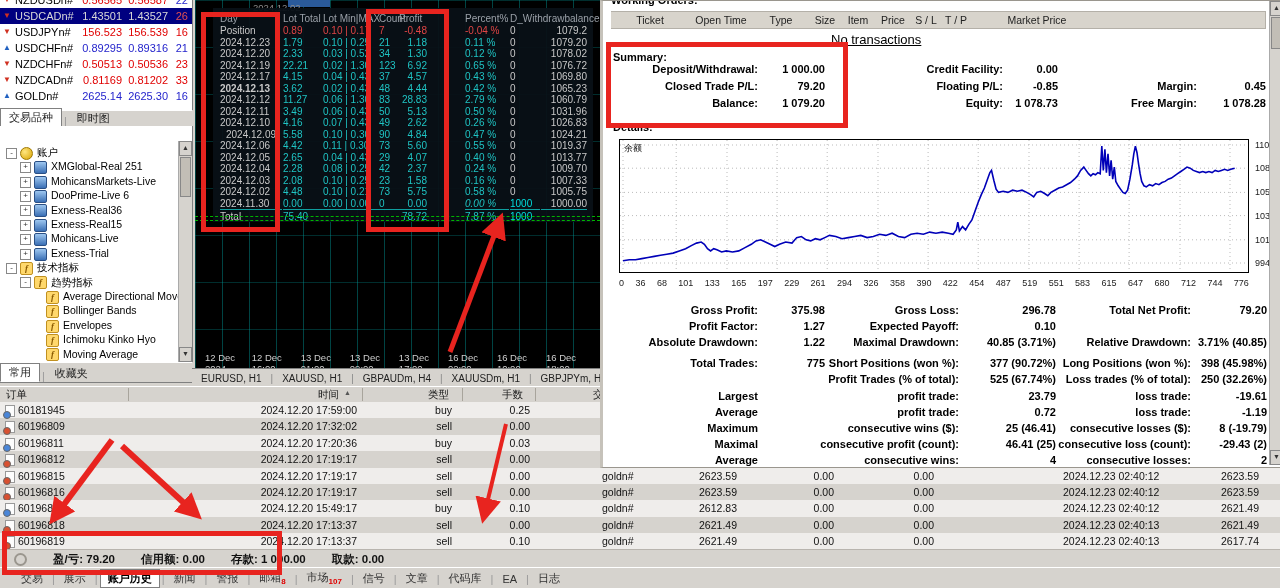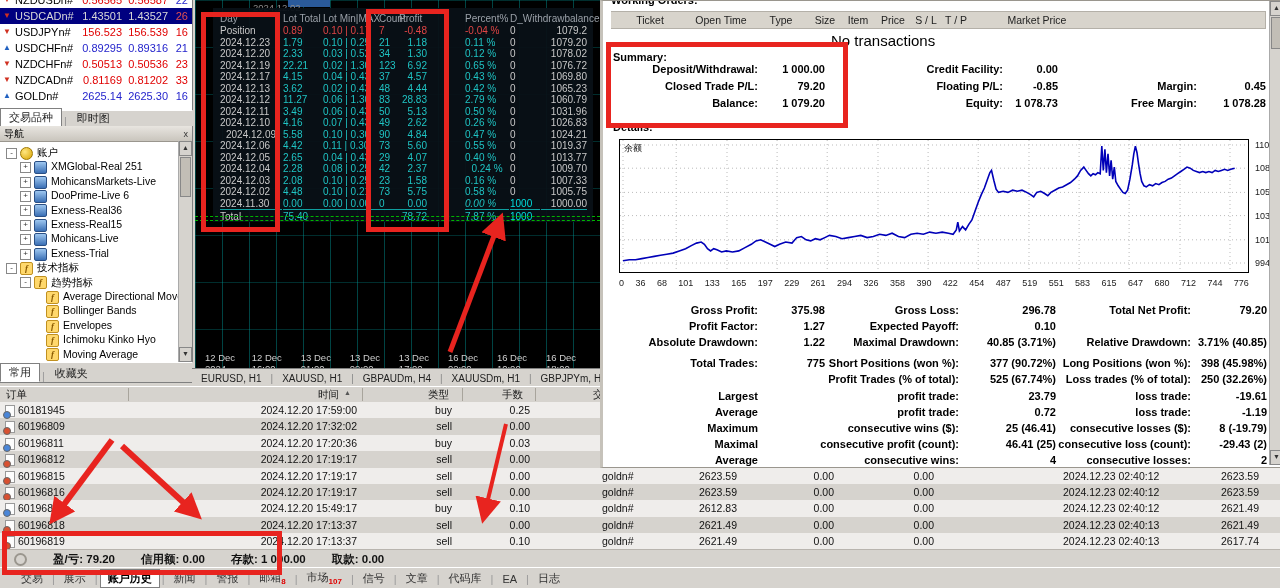--- a/index.html
+++ b/index.html
@@ -148,24 +148,20 @@
         <span class="mw-spr" style="color: rgb(36, 36, 204);">16</span>
       </div>
     </div>
   <div id="mw-tabs" class="abs tabsbar">
       <span class="tab active">交易品种</span>
       <span class="btab-sep">|</span>
       <span class="tab">即时图</span>
     </div>
 
   <div id="navigator" class="abs">
-    <div class="nav-titlebar">
-      <span>导航</span>
-      <span class="nav-close">x</span>
-    </div>
     <div id="nav-tree">
         <div class="tree-row" style="top: 19px; left: 6px;"><span class="expander">-</span><span class="ico ico-acct"></span><span>账户</span></div>
         <div class="tree-row" style="top: 33.4px; left: 20px;"><span class="expander">+</span><span class="ico ico-db"></span><span>XMGlobal-Real 251</span></div>
         <div class="tree-row" style="top: 47.8px; left: 20px;"><span class="expander">+</span><span class="ico ico-db"></span><span>MohicansMarkets-Live</span></div>
         <div class="tree-row" style="top: 62.2px; left: 20px;"><span class="expander">+</span><span class="ico ico-db"></span><span>DooPrime-Live 6</span></div>
         <div class="tree-row" style="top: 76.6px; left: 20px;"><span class="expander">+</span><span class="ico ico-db"></span><span>Exness-Real36</span></div>
         <div class="tree-row" style="top: 91px; left: 20px;"><span class="expander">+</span><span class="ico ico-db"></span><span>Exness-Real15</span></div>
         <div class="tree-row" style="top: 105.4px; left: 20px;"><span class="expander">+</span><span class="ico ico-db"></span><span>Mohicans-Live</span></div>
         <div class="tree-row" style="top: 119.8px; left: 20px;"><span class="expander">+</span><span class="ico ico-db"></span><span>Exness-Trial</span></div>
         <div class="tree-row" style="top: 134.2px; left: 6px;"><span class="expander">-</span><span class="ico ico-f">f</span><span>技术指标</span></div>
@@ -234,21 +230,21 @@
         <span class="dt-cell c-date" style="left: 297px; width: 30px; top: 51.5px; text-align: left;">0</span>
         <span class="dt-cell c-date" style="left: 328px; width: 46px; top: 51.5px; text-align: right;">1076.72</span>
         <span class="dt-cell c-date" style="left: 7px; width: 62px; top: 63px; text-align: left;">2024.12.17</span>
         <span class="dt-cell c-teal" style="left: 70px; width: 42px; top: 63px; text-align: left;">4.15</span>
         <span class="dt-cell c-teal" style="left: 110px; width: 58px; top: 63px; text-align: left;">0.04 | 0.43</span>
         <span class="dt-cell c-teal" style="left: 166px; width: 22px; top: 63px; text-align: left;">37</span>
         <span class="dt-cell c-teal" style="left: 182px; width: 32px; top: 63px; text-align: right;">4.57</span>
         <span class="dt-cell c-teal" style="left: 252px; width: 44px; top: 63px; text-align: left;">0.43 %</span>
         <span class="dt-cell c-date" style="left: 297px; width: 30px; top: 63px; text-align: left;">0</span>
         <span class="dt-cell c-date" style="left: 328px; width: 46px; top: 63px; text-align: right;">1069.80</span>
-        <span class="dt-cell c-date" style="left: 7px; width: 62px; top: 74.5px; text-align: left;">2024.12.13</span>
+        <span class="dt-cell c-date" style="left: 7px; width: 62px; top: 74.5px; text-align: left; font-weight: bold;">2024.12.13</span>
         <span class="dt-cell c-teal" style="left: 70px; width: 42px; top: 74.5px; text-align: left;">3.62</span>
         <span class="dt-cell c-teal" style="left: 110px; width: 58px; top: 74.5px; text-align: left;">0.02 | 0.43</span>
         <span class="dt-cell c-teal" style="left: 166px; width: 22px; top: 74.5px; text-align: left;">48</span>
         <span class="dt-cell c-teal" style="left: 182px; width: 32px; top: 74.5px; text-align: right;">4.44</span>
         <span class="dt-cell c-teal" style="left: 252px; width: 44px; top: 74.5px; text-align: left;">0.42 %</span>
         <span class="dt-cell c-date" style="left: 297px; width: 30px; top: 74.5px; text-align: left;">0</span>
         <span class="dt-cell c-date" style="left: 328px; width: 46px; top: 74.5px; text-align: right;">1065.23</span>
         <span class="dt-cell c-date" style="left: 7px; width: 62px; top: 86px; text-align: left;">2024.12.12</span>
         <span class="dt-cell c-teal" style="left: 70px; width: 42px; top: 86px; text-align: left;">11.27</span>
         <span class="dt-cell c-teal" style="left: 110px; width: 58px; top: 86px; text-align: left;">0.06 | 1.30</span>
@@ -295,21 +291,21 @@
         <span class="dt-cell c-teal" style="left: 166px; width: 22px; top: 143.5px; text-align: left;">29</span>
         <span class="dt-cell c-teal" style="left: 182px; width: 32px; top: 143.5px; text-align: right;">4.07</span>
         <span class="dt-cell c-teal" style="left: 252px; width: 44px; top: 143.5px; text-align: left;">0.40 %</span>
         <span class="dt-cell c-date" style="left: 297px; width: 30px; top: 143.5px; text-align: left;">0</span>
         <span class="dt-cell c-date" style="left: 328px; width: 46px; top: 143.5px; text-align: right;">1013.77</span>
         <span class="dt-cell c-date" style="left: 7px; width: 62px; top: 155px; text-align: left;">2024.12.04</span>
         <span class="dt-cell c-teal" style="left: 70px; width: 42px; top: 155px; text-align: left;">2.28</span>
         <span class="dt-cell c-teal" style="left: 110px; width: 58px; top: 155px; text-align: left;">0.08 | 0.25</span>
         <span class="dt-cell c-teal" style="left: 166px; width: 22px; top: 155px; text-align: left;">42</span>
         <span class="dt-cell c-teal" style="left: 182px; width: 32px; top: 155px; text-align: right;">2.37</span>
-        <span class="dt-cell c-teal" style="left: 252px; width: 44px; top: 155px; text-align: center;">0.24 %</span>
+        <span class="dt-cell c-teal" style="left: 252px; width: 44px; top: 155px; text-align: left;">0.24 %</span>
         <span class="dt-cell c-date" style="left: 297px; width: 30px; top: 155px; text-align: left;">0</span>
         <span class="dt-cell c-date" style="left: 328px; width: 46px; top: 155px; text-align: right;">1009.70</span>
         <span class="dt-cell c-date" style="left: 7px; width: 62px; top: 166.5px; text-align: left;">2024.12.03</span>
         <span class="dt-cell c-teal" style="left: 70px; width: 42px; top: 166.5px; text-align: left;">2.08</span>
         <span class="dt-cell c-teal" style="left: 110px; width: 58px; top: 166.5px; text-align: left;">0.10 | 0.25</span>
         <span class="dt-cell c-teal" style="left: 166px; width: 22px; top: 166.5px; text-align: left;">23</span>
         <span class="dt-cell c-teal" style="left: 182px; width: 32px; top: 166.5px; text-align: right;">1.58</span>
         <span class="dt-cell c-teal" style="left: 252px; width: 44px; top: 166.5px; text-align: left;">0.16 %</span>
         <span class="dt-cell c-date" style="left: 297px; width: 30px; top: 166.5px; text-align: left;">0</span>
         <span class="dt-cell c-date" style="left: 328px; width: 46px; top: 166.5px; text-align: right;">1007.33</span>
@@ -554,21 +550,21 @@
         <div class="wo-cell" style="left: 86px; width: 64px;">Open Time</div>
         <div class="wo-cell" style="left: 150px; width: 56px;">Type</div>
         <div class="wo-cell" style="left: 206px; width: 32px;">Size</div>
         <div class="wo-cell" style="left: 238px; width: 34px;">Item</div>
         <div class="wo-cell" style="left: 272px; width: 36px;">Price</div>
         <div class="wo-cell" style="left: 308px; width: 30px;">S / L</div>
         <div class="wo-cell" style="left: 338px; width: 30px;">T / P</div>
         <div class="wo-cell" style="left: 368px; width: 132px;">Market Price</div>
         <div class="wo-cell" style="left: 500px; width: 162px;"></div>
       </div>
-    <div class="abs" style="left:228px;top:31px;font-size:15px;">No transactions</div>
+    <div class="abs" style="left:228px;top:31px;font-size:13px;text-decoration:underline;">No transactions</div>
     <div class="abs rp-bold" style="left:10px;top:50px;">Summary:</div>
     <div id="summary-grid">
         <span class="kv" style="right: 525px; top: 62px;">Deposit/Withdrawal:</span>
         <span class="kv" style="right: 458px; top: 62px;">1 000.00</span>
         <span class="kv" style="right: 280px; top: 62px;">Credit Facility:</span>
         <span class="kv" style="right: 225px; top: 62px;">0.00</span>
         <span class="kv" style="right: 525px; top: 79px;">Closed Trade P/L:</span>
         <span class="kv" style="right: 458px; top: 79px;">79.20</span>
         <span class="kv" style="right: 280px; top: 79px;">Floating P/L:</span>
         <span class="kv" style="right: 225px; top: 79px;">-0.85</span>

